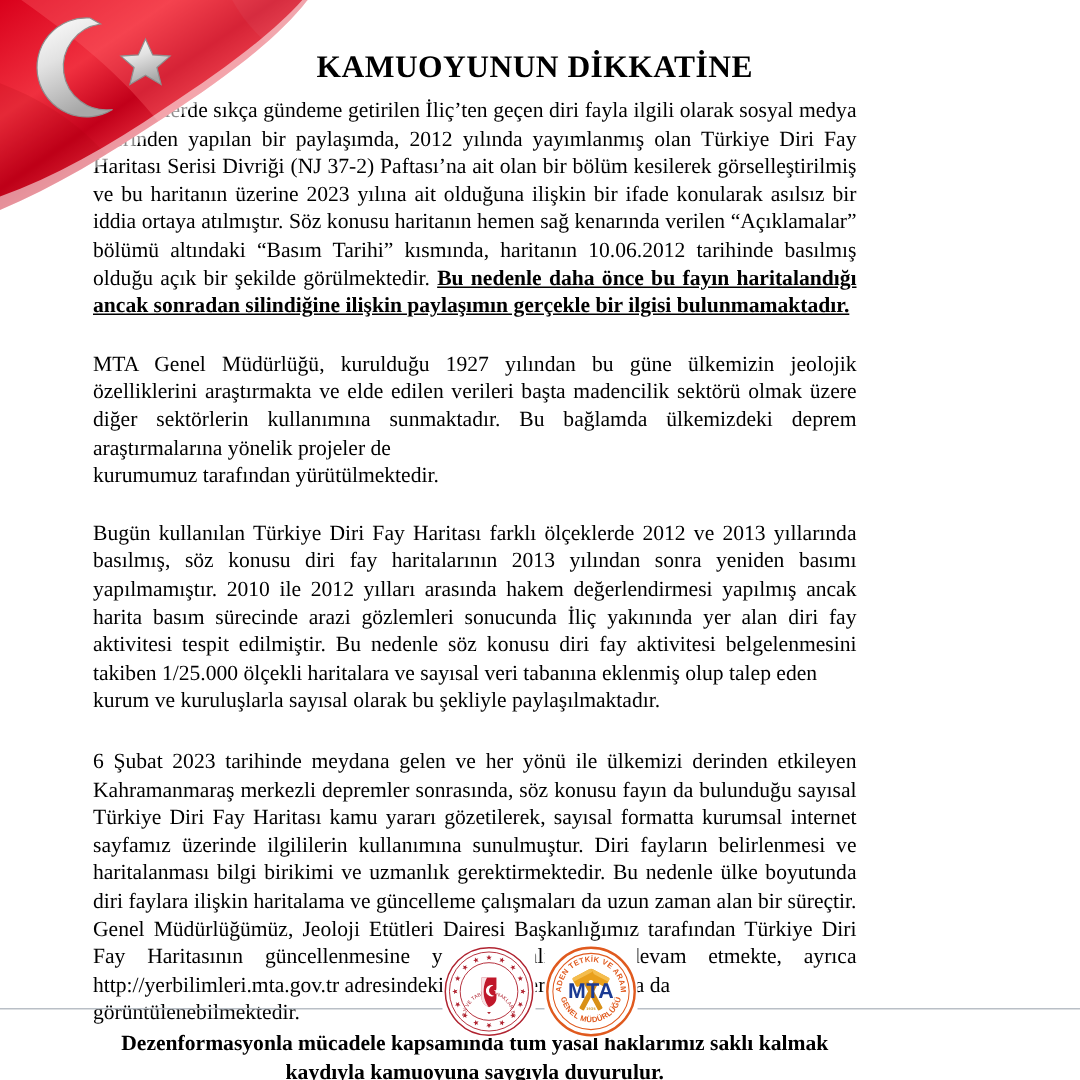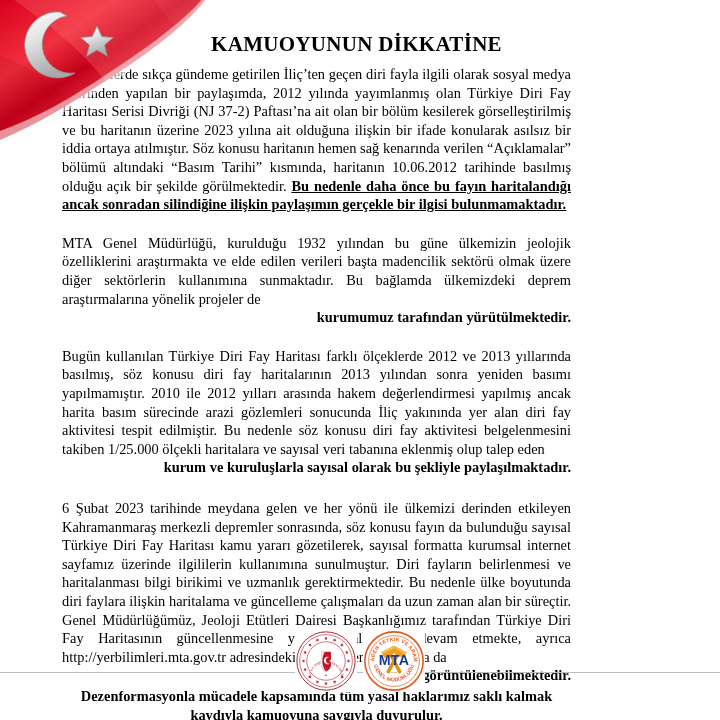--- a/index.html
+++ b/index.html
@@ -53,22 +53,21 @@
   .para {
     font-size: 14.4px;
     line-height: 18.6px;
     text-align: justify;
     text-justify: inter-word;
     margin: 0;
     padding: 0;
   }
   .para .centered-tail {
     display: block;
-    text-align: right;
-    font-weight: bold;
+    text-align: left;
   }
   .bold {
     font-weight: bold;
     text-decoration: underline;
   }
 
   
   #para-1 {
     padding-top: 9px;
     text-indent: 0;
@@ -163,21 +162,21 @@
 </div>
 
 <div id="doc">
 
   <h1 id="page-title">KAMUOYUNUN DİKKATİNE</h1>
 
   <p class="para" id="para-1"><span>Son günlerde sıkça gündeme getirilen İliç’ten geçen diri fayla ilgili olarak sosyal medya üzerinden yapılan bir paylaşımda, 2012 yılında yayımlanmış olan Türkiye Diri Fay Haritası Serisi Divriği (NJ 37-2) Paftası’na ait olan bir bölüm kesilerek görselleştirilmiş ve bu haritanın üzerine 2023 yılına ait olduğuna ilişkin bir ifade konularak asılsız bir iddia ortaya atılmıştır. Söz konusu haritanın hemen sağ kenarında verilen “Açıklamalar” bölümü altındaki “Basım Tarihi” kısmında, haritanın 10.06.2012 tarihinde basılmış olduğu açık bir şekilde görülmektedir. </span><span class="bold">Bu nedenle daha önce bu fayın haritalandığı ancak sonradan silindiğine ilişkin paylaşımın gerçekle bir ilgisi bulunmamaktadır.</span></p>
 
   <div class="gap-1"></div>
 
-  <p class="para"><span>MTA Genel Müdürlüğü, kurulduğu 1932 yılından bu güne ülkemizin jeolojik özelliklerini araştırmakta ve elde edilen verileri başta madencilik sektörü olmak üzere diğer sektörlerin kullanımına sunmaktadır. Bu bağlamda ülkemizdeki deprem araştırmalarına yönelik projeler de</span><span class="centered-tail">kurumumuz tarafından yürütülmektedir.</span></p>
+  <p class="para"><span>MTA Genel Müdürlüğü, kurulduğu 1927 yılından bu güne ülkemizin jeolojik özelliklerini araştırmakta ve elde edilen verileri başta madencilik sektörü olmak üzere diğer sektörlerin kullanımına sunmaktadır. Bu bağlamda ülkemizdeki deprem araştırmalarına yönelik projeler de</span><span class="centered-tail">kurumumuz tarafından yürütülmektedir.</span></p>
 
   <div class="gap-2"></div>
 
   <p class="para"><span>Bugün kullanılan Türkiye Diri Fay Haritası farklı ölçeklerde 2012 ve 2013 yıllarında basılmış, söz konusu diri fay haritalarının 2013 yılından sonra yeniden basımı yapılmamıştır. 2010 ile 2012 yılları arasında hakem değerlendirmesi yapılmış ancak harita basım sürecinde arazi gözlemleri sonucunda İliç yakınında yer alan diri fay aktivitesi tespit edilmiştir. Bu nedenle söz konusu diri fay aktivitesi belgelenmesini takiben 1/25.000 ölçekli haritalara ve sayısal veri tabanına eklenmiş olup talep eden</span><span class="centered-tail">kurum ve kuruluşlarla sayısal olarak bu şekliyle paylaşılmaktadır.</span></p>
 
   <div class="gap-3"></div>
 
   <p class="para"><span>6 Şubat 2023 tarihinde meydana gelen ve her yönü ile ülkemizi derinden etkileyen Kahramanmaraş merkezli depremler sonrasında, söz konusu fayın da bulunduğu sayısal Türkiye Diri Fay Haritası kamu yararı gözetilerek, sayısal formatta kurumsal internet sayfamız üzerinde ilgililerin kullanımına sunulmuştur. Diri fayların belirlenmesi ve haritalanması bilgi birikimi ve uzmanlık gerektirmektedir. Bu nedenle ülke boyutunda diri faylara ilişkin haritalama ve güncelleme çalışmaları da uzun zaman alan bir süreçtir. Genel Müdürlüğümüz, Jeoloji Etütleri Dairesi Başkanlığımız tarafından Türkiye Diri Fay Haritasının güncellenmesine yönelik çalışmalar devam etmekte, ayrıca http://yerbilimleri.mta.gov.tr adresindeki yerbilimleri portalında da</span><span class="centered-tail">görüntülenebilmektedir.</span></p>
 
   <p id="para-final">Dezenformasyonla mücadele kapsamında tüm yasal haklarımız saklı kalmak kaydıyla kamuoyuna saygıyla duyurulur.</p>

